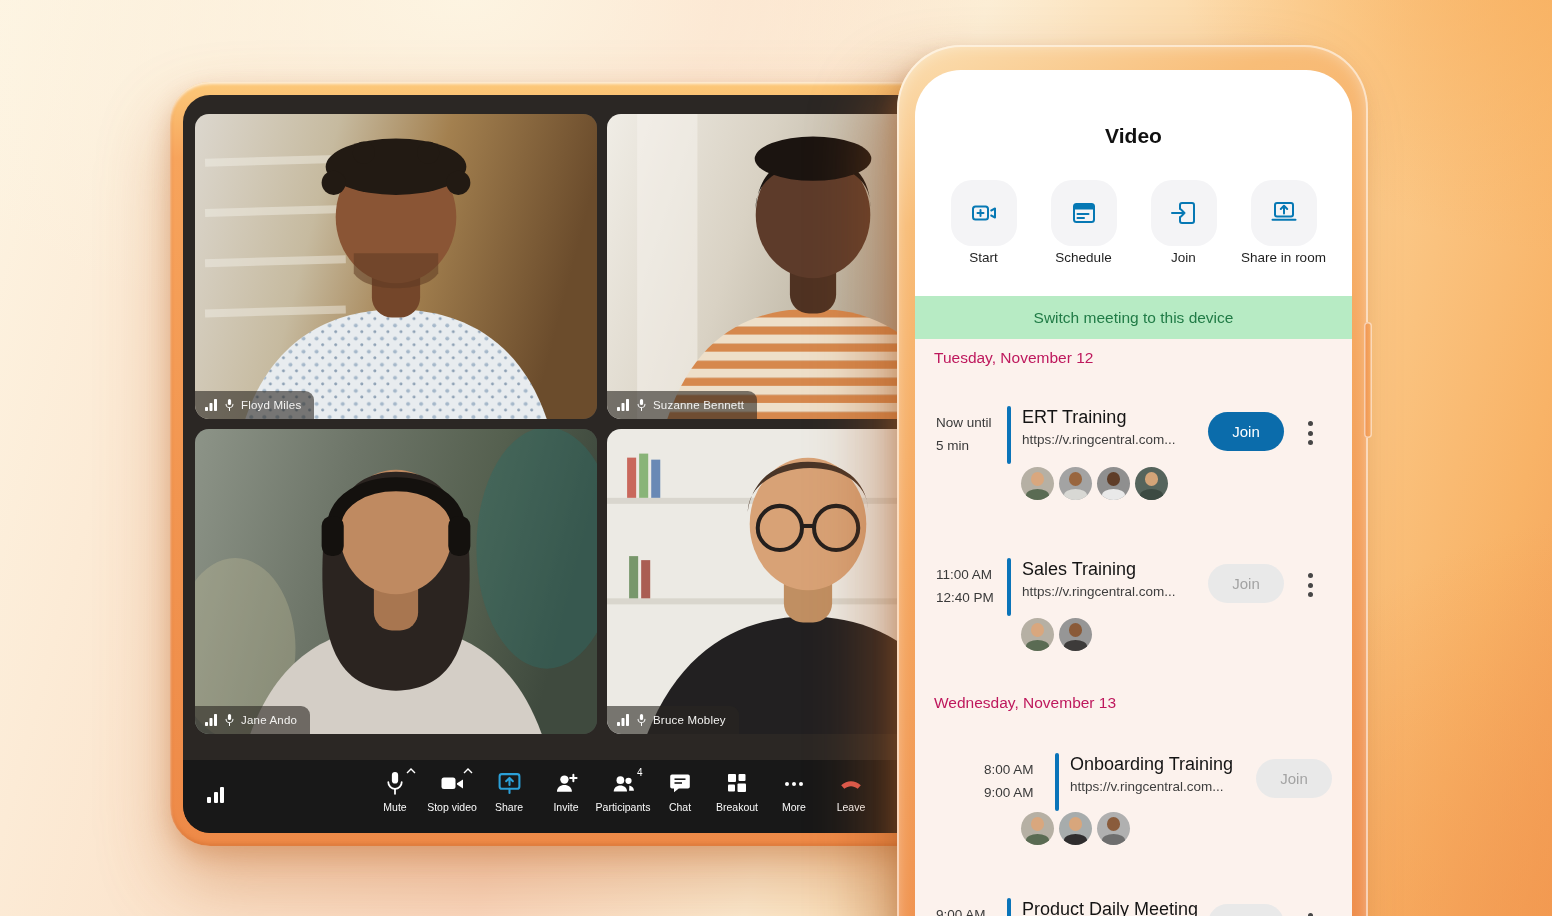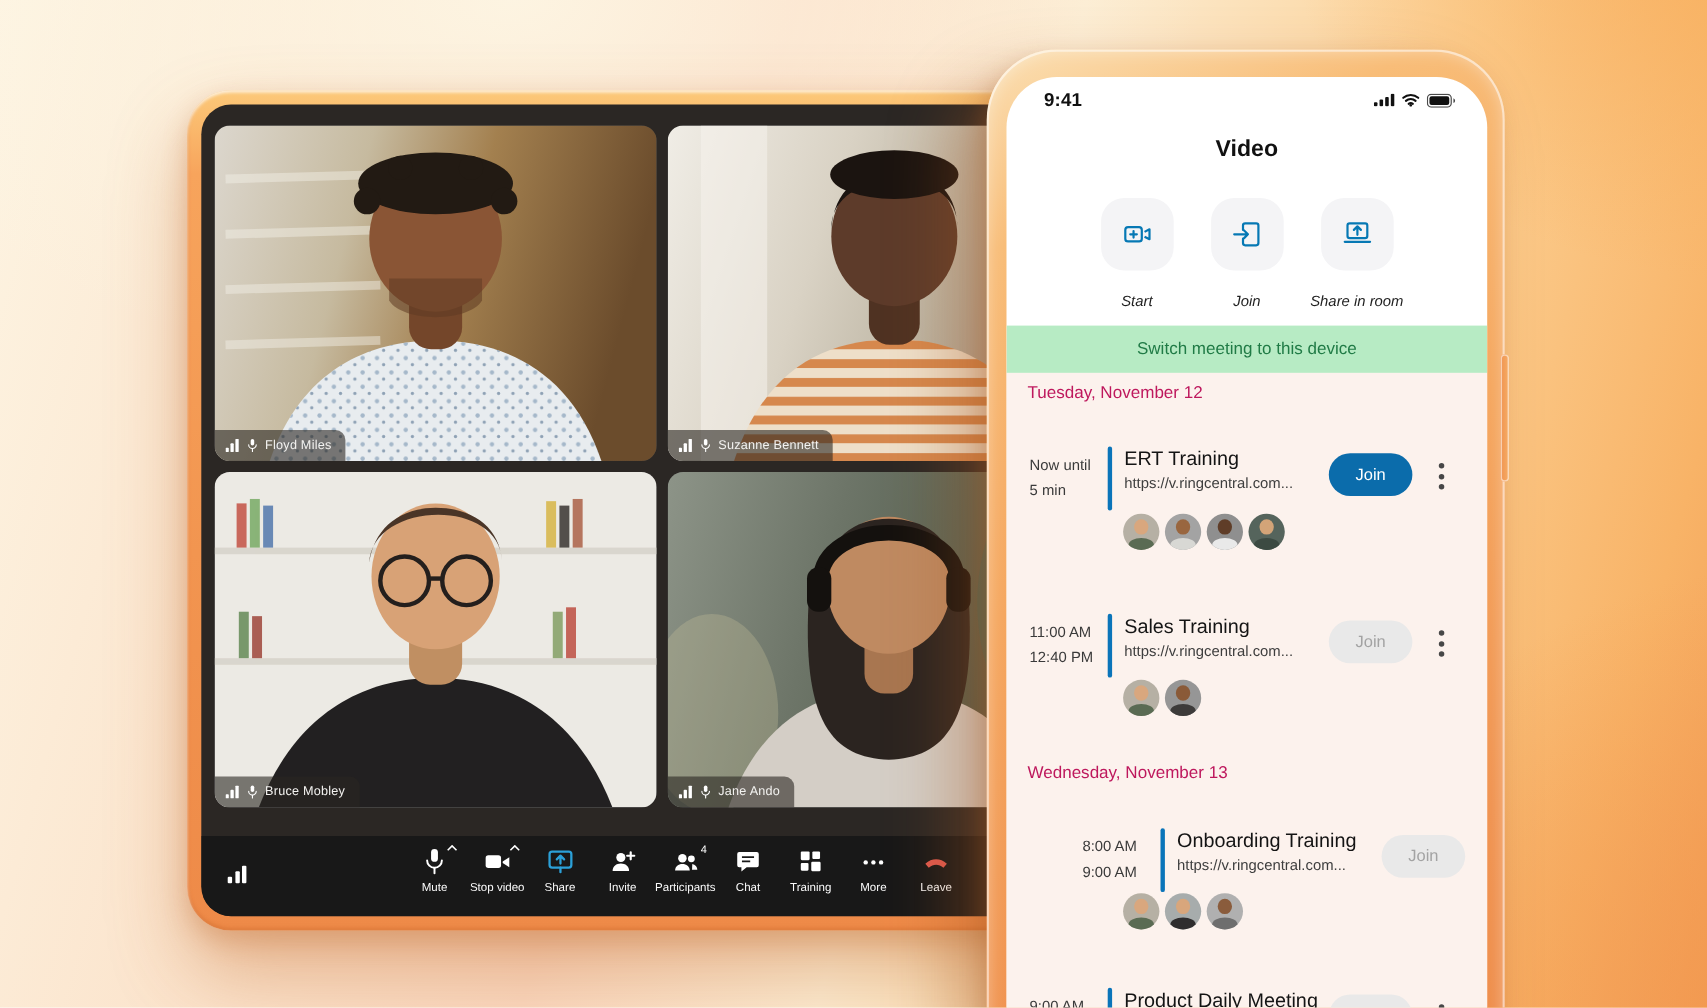--- a/index.html
+++ b/index.html
@@ -58,21 +58,21 @@
   .sb-time { font-size:17px; font-weight:700; color:#111; letter-spacing:.2px; }
   .sb-icons { display:flex; align-items:center; gap:6px; }
 
   .ptitle { position:absolute; top:54px; left:0; right:0; text-align:center;
     font-size:21px; font-weight:700; color:#111; }
 
   .actions { position:absolute; top:110px; left:0; right:0; display:flex; justify-content:center; }
   .action { width:100px; text-align:center; cursor:pointer; }
   .action-circle { width:66px; height:66px; margin:0 auto; background:#f4f4f6; border-radius:32%;
     display:flex; align-items:center; justify-content:center; }
-  .action-label { display:block; margin-top:20px; font-size:13.5px; color:#1f1f1f;font-style:italic; }
+  .action-label { display:block; margin-top:4px; font-size:13.5px; color:#1f1f1f; }
 
   .banner { position:absolute; top:226px; left:0; right:0; height:43px; background:#b7ebc4;
     display:flex; align-items:center; justify-content:center; cursor:pointer; }
   .banner span { color:#207b46; font-size:15.5px; font-weight:500; }
 
   .plist { position:absolute; top:269px; left:0; right:0; bottom:0; background:#fcf2ed; }
   .date-h { position:absolute; left:19px; font-size:15.5px; color:#be185d; }
   .d1 { top:10px; } .d2 { top:355px; }
 
   .meeting { position:absolute; left:0; right:0; height:58px; }
@@ -187,20 +187,57 @@
             <rect x="8.5" y="1" width="7" height="13" rx="3.5" fill="#fff"></rect>
             <path d="M4.5 12.5a7.5 7.5 0 0 0 15 0" stroke="#fff" stroke-width="2.2" fill="none" stroke-linecap="round"></path>
             <line x1="12" y1="20.5" x2="12" y2="26" stroke="#fff" stroke-width="2.2" stroke-linecap="round"></line>
           </svg>
           <span class="nm">Suzanne Bennett</span>
         </div>
       </div>
 
       <div class="tile">
         <svg class="scene" viewBox="0 0 400 305" preserveAspectRatio="xMidYMax slice">
+          <defs>
+            <linearGradient id="bg3" x1="0" y1="0" x2="1" y2="0.2">
+              <stop offset="0" stop-color="#8d9488"></stop>
+                <stop offset="0.4" stop-color="#6d7568"></stop>
+              <stop offset="0.75" stop-color="#55604f"></stop>
+                <stop offset="1" stop-color="#3f4a3e"></stop>
+            </linearGradient>
+          </defs>
+          <rect width="400" height="305" fill="url(#bg3)"></rect>
+          <ellipse cx="350" cy="120" rx="70" ry="120" fill="#2f6b63" opacity="0.45"></ellipse>
+          <ellipse cx="40" cy="220" rx="60" ry="90" fill="#c9c39a" opacity="0.3"></ellipse>
+          <path d="M55 305 C85 222, 142 198, 200 198 C258 198, 315 222, 345 305 Z" fill="#d4cec6"></path>
+          <path d="M128 110 C120 230 150 260 200 262 C250 260 280 230 272 110 Z" fill="#2b2420"></path>
+          <rect x="178" y="142" width="44" height="60" rx="18" fill="#a87650"></rect>
+          <ellipse cx="200" cy="104" rx="56" ry="62" fill="#bf8a61"></ellipse>
+          <path d="M142 98 C140 40 260 38 258 96 C258 60 232 44 200 44 C168 44 144 62 142 98 Z" fill="#2b2420"></path>
+          <path d="M138 100 C140 42 260 42 262 100" stroke="#14110e" stroke-width="14" fill="none" stroke-linecap="round"></path>
+          <rect x="126" y="88" width="22" height="40" rx="10" fill="#14110e"></rect>
+          <rect x="252" y="88" width="22" height="40" rx="10" fill="#14110e"></rect>
+        </svg>
+        <div class="name-chip">
+          <svg width="13" height="12" viewBox="0 0 13 12">
+            <rect x="0" y="8" width="3" height="4" rx="0.8" fill="#fff"></rect>
+            <rect x="4.5" y="4" width="3" height="8" rx="0.8" fill="#fff"></rect>
+            <rect x="9" y="0" width="3" height="12" rx="0.8" fill="#fff"></rect>
+          </svg>
+          <svg width="11" height="14" viewBox="0 0 24 28">
+            <rect x="8.5" y="1" width="7" height="13" rx="3.5" fill="#fff"></rect>
+            <path d="M4.5 12.5a7.5 7.5 0 0 0 15 0" stroke="#fff" stroke-width="2.2" fill="none" stroke-linecap="round"></path>
+            <line x1="12" y1="20.5" x2="12" y2="26" stroke="#fff" stroke-width="2.2" stroke-linecap="round"></line>
+          </svg>
+          <span class="nm">Jane Ando</span>
+        </div>
+      </div>
+
+      <div class="tile">
+        <svg class="scene" viewBox="0 0 400 305" preserveAspectRatio="xMidYMax slice">
           <rect width="400" height="305" fill="#eceae4"></rect>
           <g opacity="0.9">
             <rect x="0" y="70" width="400" height="6" fill="#d8d4cb"></rect>
             <rect x="0" y="170" width="400" height="6" fill="#d8d4cb"></rect>
             <rect x="20" y="30" width="9" height="40" fill="#c65a4d"></rect>
               <rect x="32" y="26" width="9" height="44" fill="#7fae6c"></rect>
             <rect x="44" y="32" width="9" height="38" fill="#5b7fb0"></rect>
               <rect x="300" y="28" width="9" height="42" fill="#d9b84e"></rect>
             <rect x="312" y="32" width="9" height="38" fill="#433f3a"></rect>
               <rect x="324" y="26" width="9" height="44" fill="#b0694f"></rect>
@@ -224,57 +261,20 @@
             <rect x="9" y="0" width="3" height="12" rx="0.8" fill="#fff"></rect>
           </svg>
           <svg width="11" height="14" viewBox="0 0 24 28">
             <rect x="8.5" y="1" width="7" height="13" rx="3.5" fill="#fff"></rect>
             <path d="M4.5 12.5a7.5 7.5 0 0 0 15 0" stroke="#fff" stroke-width="2.2" fill="none" stroke-linecap="round"></path>
             <line x1="12" y1="20.5" x2="12" y2="26" stroke="#fff" stroke-width="2.2" stroke-linecap="round"></line>
           </svg>
           <span class="nm">Bruce Mobley</span>
         </div>
       </div>
-
-      <div class="tile">
-        <svg class="scene" viewBox="0 0 400 305" preserveAspectRatio="xMidYMax slice">
-          <defs>
-            <linearGradient id="bg3" x1="0" y1="0" x2="1" y2="0.2">
-              <stop offset="0" stop-color="#8d9488"></stop>
-                <stop offset="0.4" stop-color="#6d7568"></stop>
-              <stop offset="0.75" stop-color="#55604f"></stop>
-                <stop offset="1" stop-color="#3f4a3e"></stop>
-            </linearGradient>
-          </defs>
-          <rect width="400" height="305" fill="url(#bg3)"></rect>
-          <ellipse cx="350" cy="120" rx="70" ry="120" fill="#2f6b63" opacity="0.45"></ellipse>
-          <ellipse cx="40" cy="220" rx="60" ry="90" fill="#c9c39a" opacity="0.3"></ellipse>
-          <path d="M55 305 C85 222, 142 198, 200 198 C258 198, 315 222, 345 305 Z" fill="#d4cec6"></path>
-          <path d="M128 110 C120 230 150 260 200 262 C250 260 280 230 272 110 Z" fill="#2b2420"></path>
-          <rect x="178" y="142" width="44" height="60" rx="18" fill="#a87650"></rect>
-          <ellipse cx="200" cy="104" rx="56" ry="62" fill="#bf8a61"></ellipse>
-          <path d="M142 98 C140 40 260 38 258 96 C258 60 232 44 200 44 C168 44 144 62 142 98 Z" fill="#2b2420"></path>
-          <path d="M138 100 C140 42 260 42 262 100" stroke="#14110e" stroke-width="14" fill="none" stroke-linecap="round"></path>
-          <rect x="126" y="88" width="22" height="40" rx="10" fill="#14110e"></rect>
-          <rect x="252" y="88" width="22" height="40" rx="10" fill="#14110e"></rect>
-        </svg>
-        <div class="name-chip">
-          <svg width="13" height="12" viewBox="0 0 13 12">
-            <rect x="0" y="8" width="3" height="4" rx="0.8" fill="#fff"></rect>
-            <rect x="4.5" y="4" width="3" height="8" rx="0.8" fill="#fff"></rect>
-            <rect x="9" y="0" width="3" height="12" rx="0.8" fill="#fff"></rect>
-          </svg>
-          <svg width="11" height="14" viewBox="0 0 24 28">
-            <rect x="8.5" y="1" width="7" height="13" rx="3.5" fill="#fff"></rect>
-            <path d="M4.5 12.5a7.5 7.5 0 0 0 15 0" stroke="#fff" stroke-width="2.2" fill="none" stroke-linecap="round"></path>
-            <line x1="12" y1="20.5" x2="12" y2="26" stroke="#fff" stroke-width="2.2" stroke-linecap="round"></line>
-          </svg>
-          <span class="nm">Jane Ando</span>
-        </div>
-      </div>
     </div>
 
     <div class="toolbar">
       <div class="tb-signal">
           <i></i>
           <i></i>
           <i></i>
         </div>
       <div class="tb-items">
 
@@ -353,21 +353,21 @@
 
         <div class="tb-item">
           <div class="tb-ico">
             <svg width="24" height="24" viewBox="0 0 24 24">
               <rect x="3" y="3" width="8" height="8" rx="1" fill="#fff"></rect>
               <rect x="13.5" y="3" width="7" height="7" rx="1" fill="#fff"></rect>
               <rect x="3" y="13.5" width="7" height="7" rx="1" fill="#fff"></rect>
               <rect x="12.5" y="12.5" width="8.5" height="8.5" rx="1" fill="#fff"></rect>
             </svg>
           </div>
-          <span class="tb-label">Training</span>
+          <span class="tb-label">Breakout</span>
         </div>
 
         <div class="tb-item">
           <div class="tb-ico" style="align-items:center;">
             <svg width="24" height="24" viewBox="0 0 24 24">
               <circle cx="5" cy="12" r="2" fill="#fff"></circle>
                 <circle cx="12" cy="12" r="2" fill="#fff"></circle>
                 <circle cx="19" cy="12" r="2" fill="#fff"></circle>
             </svg>
           </div>
@@ -385,59 +385,48 @@
 
       </div>
     </div>
   </div>
 </div>
 
 <div class="phone">
   <div class="side-btn"></div>
   <div class="phone-screen">
 
-    <div class="statusbar">
-      <span class="sb-time">9:41</span>
-      <span class="sb-icons">
-        <svg width="19" height="12" viewBox="0 0 20 12">
-          <rect x="0" y="8" width="3.4" height="4" rx="1" fill="#111"></rect>
-          <rect x="5.4" y="5.5" width="3.4" height="6.5" rx="1" fill="#111"></rect>
-          <rect x="10.8" y="3" width="3.4" height="9" rx="1" fill="#111"></rect>
-          <rect x="16.2" y="0" width="3.4" height="12" rx="1" fill="#111"></rect>
-        </svg>
-        <svg width="17" height="12" viewBox="0 0 16 12">
-          <path d="M1.2 3.9a10.4 10.4 0 0 1 13.6 0" stroke="#111" stroke-width="1.9" fill="none" stroke-linecap="round"></path>
-          <path d="M3.6 6.7a6.6 6.6 0 0 1 8.8 0" stroke="#111" stroke-width="1.9" fill="none" stroke-linecap="round"></path>
-          <path d="M6.1 9.4a3 3 0 0 1 3.8 0" stroke="#111" stroke-width="1.9" fill="none" stroke-linecap="round"></path>
-          <circle cx="8" cy="10.8" r="1.2" fill="#111"></circle>
-        </svg>
-        <svg width="27" height="13" viewBox="0 0 27 13">
-          <rect x="0.7" y="0.7" width="21.6" height="11.6" rx="3.4" fill="none" stroke="#4a4a4a" stroke-width="1.1"></rect>
-          <rect x="2.5" y="2.5" width="18" height="8" rx="2" fill="#111"></rect>
-          <path d="M24.3 4.3v4.4a2.35 2.35 0 0 0 0-4.4z" fill="#4a4a4a"></path>
-        </svg>
-      </span>
-    </div>
 
     <h1 class="ptitle">Video</h1>
 
     <div class="actions">
       <div class="action">
         <div class="action-circle">
           <svg width="32" height="32" viewBox="0 0 32 32">
             <rect x="5" y="9.5" width="15" height="13" rx="2.5" fill="none" stroke="#0678b4" stroke-width="2"></rect>
             <path d="M12.5 13v6 M9.5 16h6" stroke="#0678b4" stroke-width="2" stroke-linecap="round"></path>
             <path d="M22.5 13.8l4.5-2.3v9l-4.5-2.3" fill="none" stroke="#0678b4" stroke-width="2" stroke-linejoin="round"></path>
           </svg>
         </div>
         <span class="action-label">Start</span>
       </div>
       <div class="action">
         <div class="action-circle">
           <svg width="32" height="32" viewBox="0 0 32 32">
+            <rect x="6" y="7" width="20" height="18" rx="2.5" fill="none" stroke="#0678b4" stroke-width="2"></rect>
+            <path d="M6 9.5a2.5 2.5 0 0 1 2.5-2.5h15a2.5 2.5 0 0 1 2.5 2.5v3H6z" fill="#0678b4"></path>
+            <line x1="9.5" y1="17" x2="20.5" y2="17" stroke="#0678b4" stroke-width="2" stroke-linecap="round"></line>
+            <line x1="9.5" y1="21" x2="16" y2="21" stroke="#0678b4" stroke-width="2" stroke-linecap="round"></line>
+          </svg>
+        </div>
+        <span class="action-label">Schedule</span>
+      </div>
+      <div class="action">
+        <div class="action-circle">
+          <svg width="32" height="32" viewBox="0 0 32 32">
             <path d="M12 12V8a2 2 0 0 1 2-2h10a2 2 0 0 1 2 2v16a2 2 0 0 1-2 2H14a2 2 0 0 1-2-2v-4" fill="none" stroke="#0678b4" stroke-width="2" stroke-linecap="round"></path>
             <path d="M4 16h12.5 M13 12.5l3.5 3.5-3.5 3.5" fill="none" stroke="#0678b4" stroke-width="2" stroke-linecap="round" stroke-linejoin="round"></path>
           </svg>
         </div>
         <span class="action-label">Join</span>
       </div>
       <div class="action">
         <div class="action-circle">
           <svg width="32" height="32" viewBox="0 0 32 32">
             <rect x="7" y="6" width="18" height="13.5" rx="2" fill="none" stroke="#0678b4" stroke-width="2"></rect>

